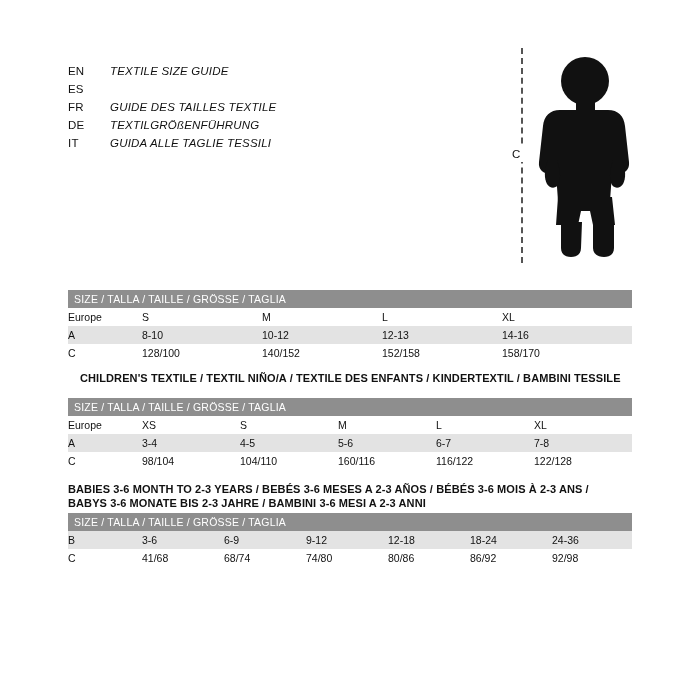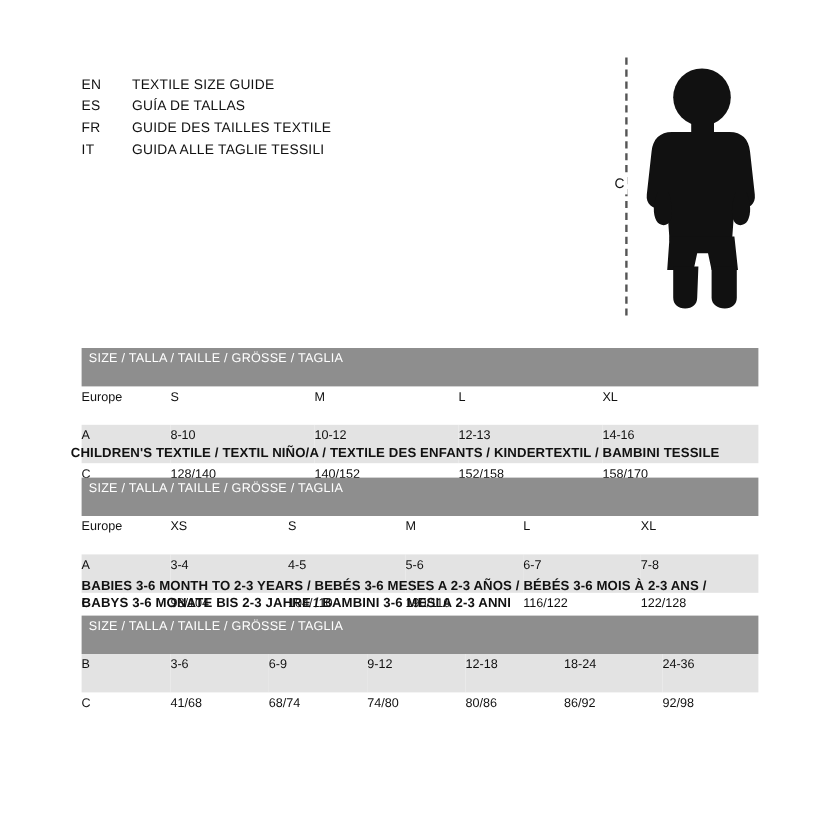--- a/index.html
+++ b/index.html
@@ -34,20 +34,21 @@
     height: 18px;
     line-height: 18px;
     white-space: nowrap;
   }
   .lang-code {
     width: 42px;
     flex: 0 0 42px;
   }
   .lang-title {
     flex: 1 1 auto;
+    font-style: italic;
   }
 
   
   .figure-area {
     position: absolute;
     left: 490px;
     top: 48px;
     width: 170px;
     height: 215px;
   }
@@ -89,21 +90,21 @@
   }
 
   
   table.size-table {
     position: absolute;
     border-collapse: collapse;
     font-size: 10.5px;
     width: 564px;
   }
   table.size-table td {
-    padding: 2px 0 16px 0;
+    padding: 2px 0 2px 0;
     line-height: 14px;
   }
   tr.head-row td {
     background: #8e8e8e;
     color: #ffffff;
     font-weight: normal;
     padding-left: 6px;
     font-size: 10.5px;
     letter-spacing: 0.2px;
   }
@@ -136,25 +137,28 @@
 
 <div id="page">
 
   <div class="lang-block">
     <div class="lang-row">
       <span class="lang-code">EN</span>
       <span class="lang-title">TEXTILE SIZE GUIDE</span>
     </div>
     <div class="lang-row">
       <span class="lang-code">ES</span>
-      <span class="lang-title">GUÍA DE TALLAS</span>
     </div>
     <div class="lang-row">
       <span class="lang-code">FR</span>
       <span class="lang-title">GUIDE DES TAILLES TEXTILE</span>
+    </div>
+    <div class="lang-row">
+      <span class="lang-code">DE</span>
+      <span class="lang-title">TEXTILGRÖßENFÜHRUNG</span>
     </div>
     <div class="lang-row">
       <span class="lang-code">IT</span>
       <span class="lang-title">GUIDA ALLE TAGLIE TESSILI</span>
     </div>
   </div>
 
   <div class="figure-area">
     <div class="dash-line"></div>
     <div class="c-label">C</div>
@@ -194,29 +198,29 @@
       </tr>
       <tr class="alt">
         <td class="rowlabel">A</td>
         <td class="val">8-10</td>
         <td class="val">10-12</td>
         <td class="val">12-13</td>
         <td class="val">14-16</td>
       </tr>
       <tr>
         <td class="rowlabel">C</td>
-        <td class="val">128/140</td>
+        <td class="val">128/100</td>
         <td class="val">140/152</td>
         <td class="val">152/158</td>
         <td class="val">158/170</td>
       </tr>
     </tbody>
   </table>
 
-  <div class="sec-title" style="left:59px; top:371px;text-align:center;">CHILDREN'S TEXTILE / TEXTIL NIÑO/A / TEXTILE DES ENFANTS / KINDERTEXTIL / BAMBINI TESSILE</div>
+  <div class="sec-title" style="left:80px; top:371px;text-align:center;">CHILDREN'S TEXTILE / TEXTIL NIÑO/A / TEXTILE DES ENFANTS / KINDERTEXTIL / BAMBINI TESSILE</div>
   <table class="size-table" style="left:68px; top:398px;">
     <tbody>
       <tr class="head-row">
         <td colspan="6">SIZE / TALLA / TAILLE / GRÖSSE / TAGLIA</td>
       </tr>
       <tr>
         <td class="rowlabel">Europe</td>
         <td class="val" style="width:98px">XS</td>
         <td class="val" style="width:98px">S</td>
         <td class="val" style="width:98px">M</td>
@@ -228,21 +232,21 @@
         <td class="val">3-4</td>
         <td class="val">4-5</td>
         <td class="val">5-6</td>
         <td class="val">6-7</td>
         <td class="val">7-8</td>
       </tr>
       <tr>
         <td class="rowlabel">C</td>
         <td class="val">98/104</td>
         <td class="val">104/110</td>
-        <td class="val">190/116</td>
+        <td class="val">160/116</td>
         <td class="val">116/122</td>
         <td class="val">122/128</td>
       </tr>
     </tbody>
   </table>
 
   <div class="sec-title two-line" style="left:68px; top:482px;">BABIES 3-6 MONTH TO 2-3 YEARS / BEBÉS 3-6 MESES A 2-3 AÑOS / BÉBÉS 3-6 MOIS À 2-3 ANS / BABYS 3-6 MONATE BIS 2-3 JAHRE / BAMBINI 3-6 MESI A 2-3 ANNI</div>
   <table class="size-table" style="left:68px; top:513px;">
     <tbody>
       <tr class="head-row">

